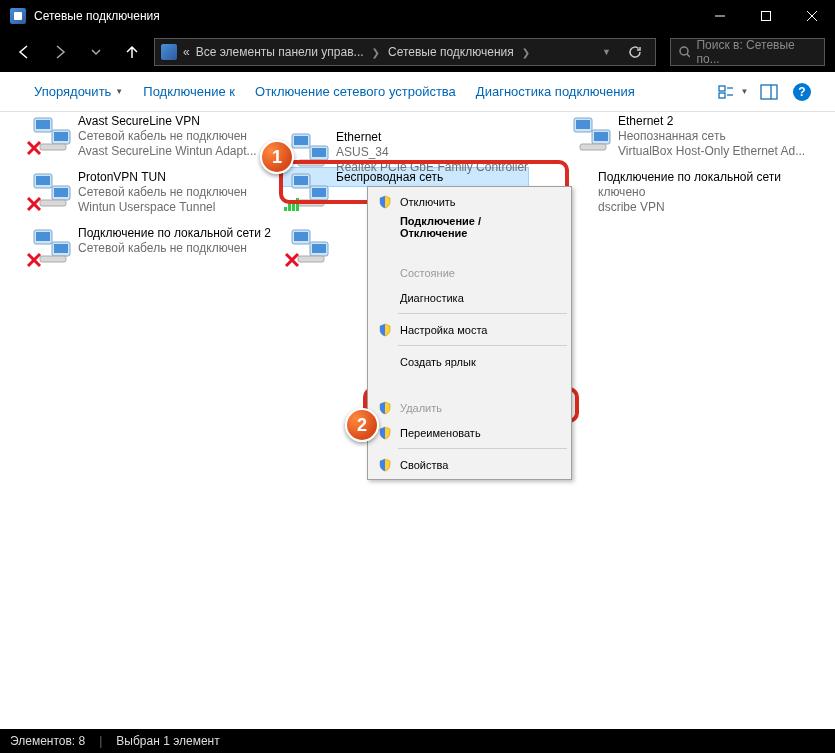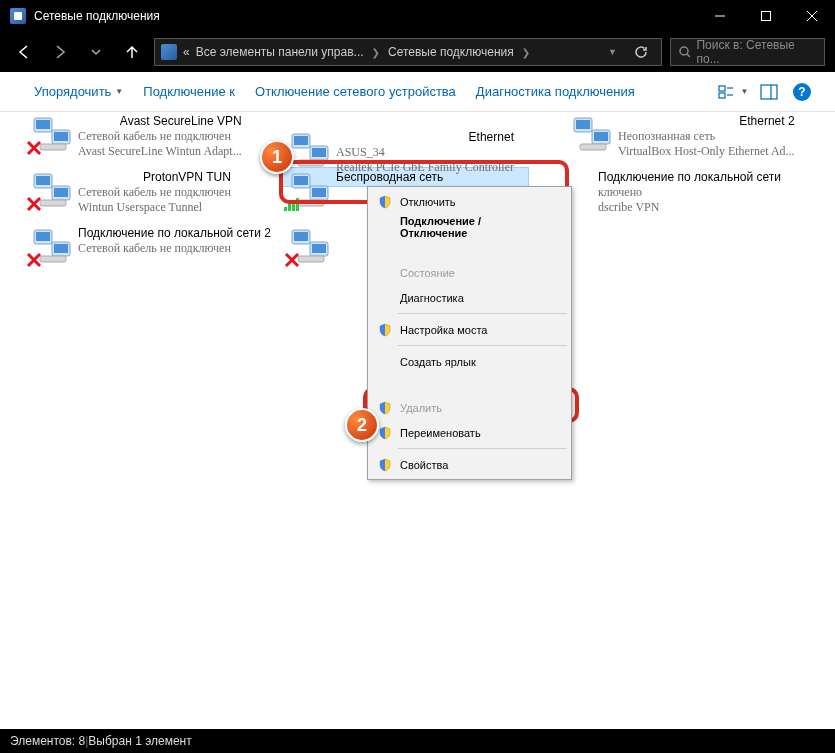--- a/index.html
+++ b/index.html
@@ -14,55 +14,55 @@
 
 .navbar { background: #000; height: 40px; display: flex; align-items: center; padding: 0 10px; gap: 8px; }
 .nav-btn { width: 28px; height: 28px; display:flex; align-items:center; justify-content:center; color:#fff; }
 .nav-btn svg { stroke:#aaa; }
 .nav-btn.enabled svg { stroke:#fff; }
 .addr-wrap { flex:1; background:#1a1a1a; border:1px solid #555; height:28px; display:flex; align-items:center; padding:0 6px; color:#ccc; font-size:12px; gap:6px; }
 .addr-wrap .chev { color:#888; font-size:10px; margin:0 2px;}
 .addr-icon { width:16px; height:16px; background:linear-gradient(135deg,#4a90d9,#2c5aa0); border-radius:2px;}
 .refresh-btn { width:28px; height:28px; margin-left:4px; display:flex; align-items:center; justify-content:center;}
 .refresh-btn svg { stroke:#ccc; }
-.search-box { width:155px; background:#1a1a1a; border:1px solid #555; height:28px; display:flex; align-items:center; padding:0 8px; color:#888; font-size:12px; margin-left:0;}
+.search-box { width:155px; background:#1a1a1a; border:1px solid #555; height:28px; display:flex; align-items:center; padding:0 8px; color:#888; font-size:12px; margin-left:6px;}
 .search-icon { margin-right:6px; }
 
 .toolbar { background:#fff; border-bottom:1px solid #e0e0e0; height:40px; display:flex; align-items:center; padding:0 24px; font-size:13px; }
 .tool-item { color:#0066b3; padding:6px 10px; display:flex; align-items:center; gap:4px; cursor:default;}
 .tool-item .dd { font-size:8px; color:#555; }
 .tool-spacer { flex:1; }
 .tool-icon-btn { width:36px; height:28px; display:flex; align-items:center; justify-content:center; color:#0066b3; }
 .tool-icon-btn svg { fill:none; stroke:#0066b3; }
 .help-icon { width:18px; height:18px; border-radius:50%; background:#0078d4; color:#fff; display:flex; align-items:center; justify-content:center; font-size:12px; font-weight:bold; margin-left:6px;}
 
 .content { position:relative; background:#fff; height:calc(753px - 32px - 40px - 40px - 24px); }
 
 .conn { position:absolute; display:flex; width:250px; }
 .conn-icon-wrap { position:relative; width:54px; height:48px; flex-shrink:0; }
 .conn-icon { position:absolute; left:8px; top:2px; }
 .conn-overlay { position:absolute; left:2px; bottom:2px; }
 .conn-text { display:flex; flex-direction:column; font-size:12px; line-height:15px; }
-.conn-name { color:#000;text-align:right; }
-.conn-line { color:#6d6d6d;font-family:Liberation Serif, serif; }
+.conn-name { color:#000; }
+.conn-line { color:#6d6d6d; }
 
 .highlight-selected { position:absolute; background:#cce8ff; border:1px solid #99d1ff; }
 
 .callout-box { position:absolute; border:4px solid #d92b1f; border-radius:10px; pointer-events:none; }
 .callout-num { position:absolute; width:34px; height:34px; border-radius:50%; background:radial-gradient(circle at 30% 30%, #ff8a3d, #d84a1a 70%); border:2px solid #fff; box-shadow:0 2px 4px rgba(0,0,0,0.4); display:flex; align-items:center; justify-content:center; color:#fff; font-weight:bold; font-size:18px; z-index:50; }
 
 .context-menu { position:absolute; background:#f2f2f2; border:1px solid #a0a0a0; box-shadow:2px 2px 4px rgba(0,0,0,0.25); padding:2px; z-index:30; }
 .menu-item { display:flex; align-items:center; height:25px; padding:0 18px 0 4px; font-size:11px; color:#000; }
 .menu-item.disabled { color:#9a9a9a;margin-top:21px; }
 .menu-item .shield { width:22px; display:flex; justify-content:center; }
 .menu-item .lbl { padding-left:4px; }
 .menu-item.bold .lbl { font-weight:600; }
 .menu-sep { height:1px; background:#d0d0d0; margin:3px 2px 3px 28px; }
 
-.statusbar { position:absolute; bottom:0; left:0; right:0; height:24px; background:#000; color:#ddd; font-size:12px; display:flex; align-items:center; padding:0 10px; }
+.statusbar { position:absolute; bottom:0; left:0; right:0; height:24px; background:#000; color:#ddd; font-size:12px; display:flex; align-items:center; padding:0 10px; gap:14px; }
 .statusbar .sep { color:#666; }
 
 .shield-svg { width:14px; height:14px; }
 </style>
 </head>
 <body>
 
 <div class="titlebar">
   <div class="app-icon"></div>
   <div class="title">Сетевые подключения</div>

